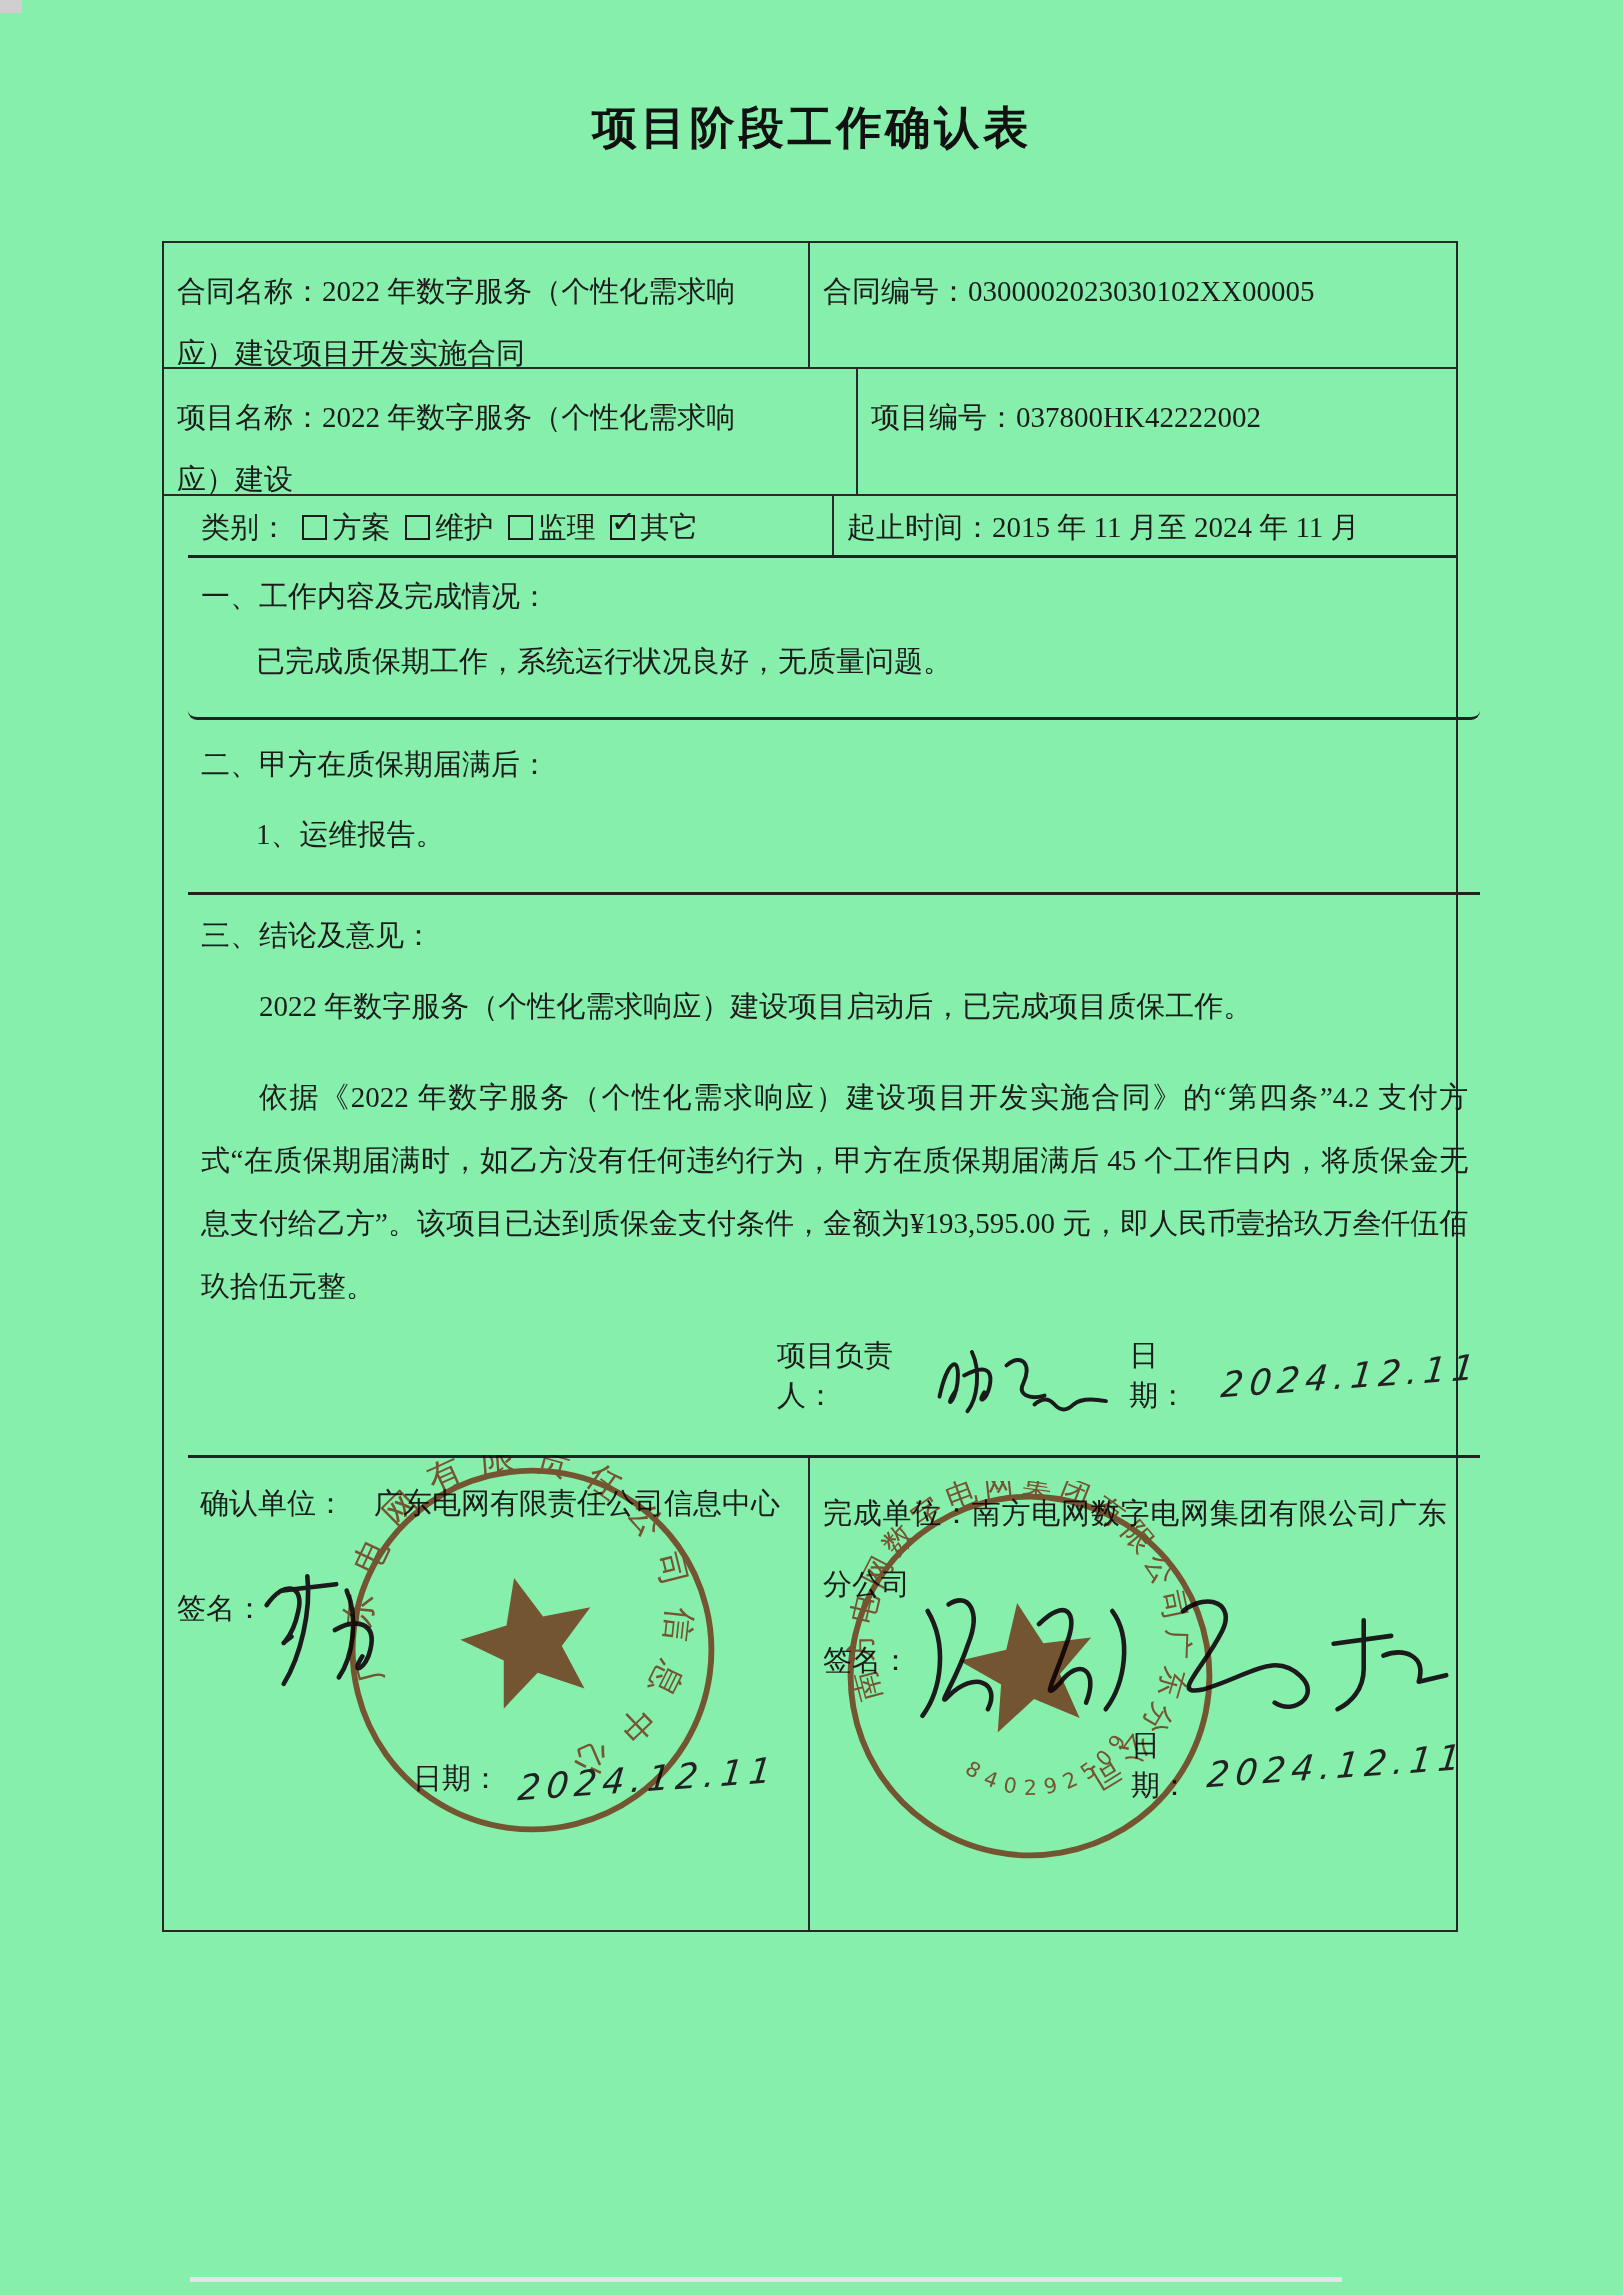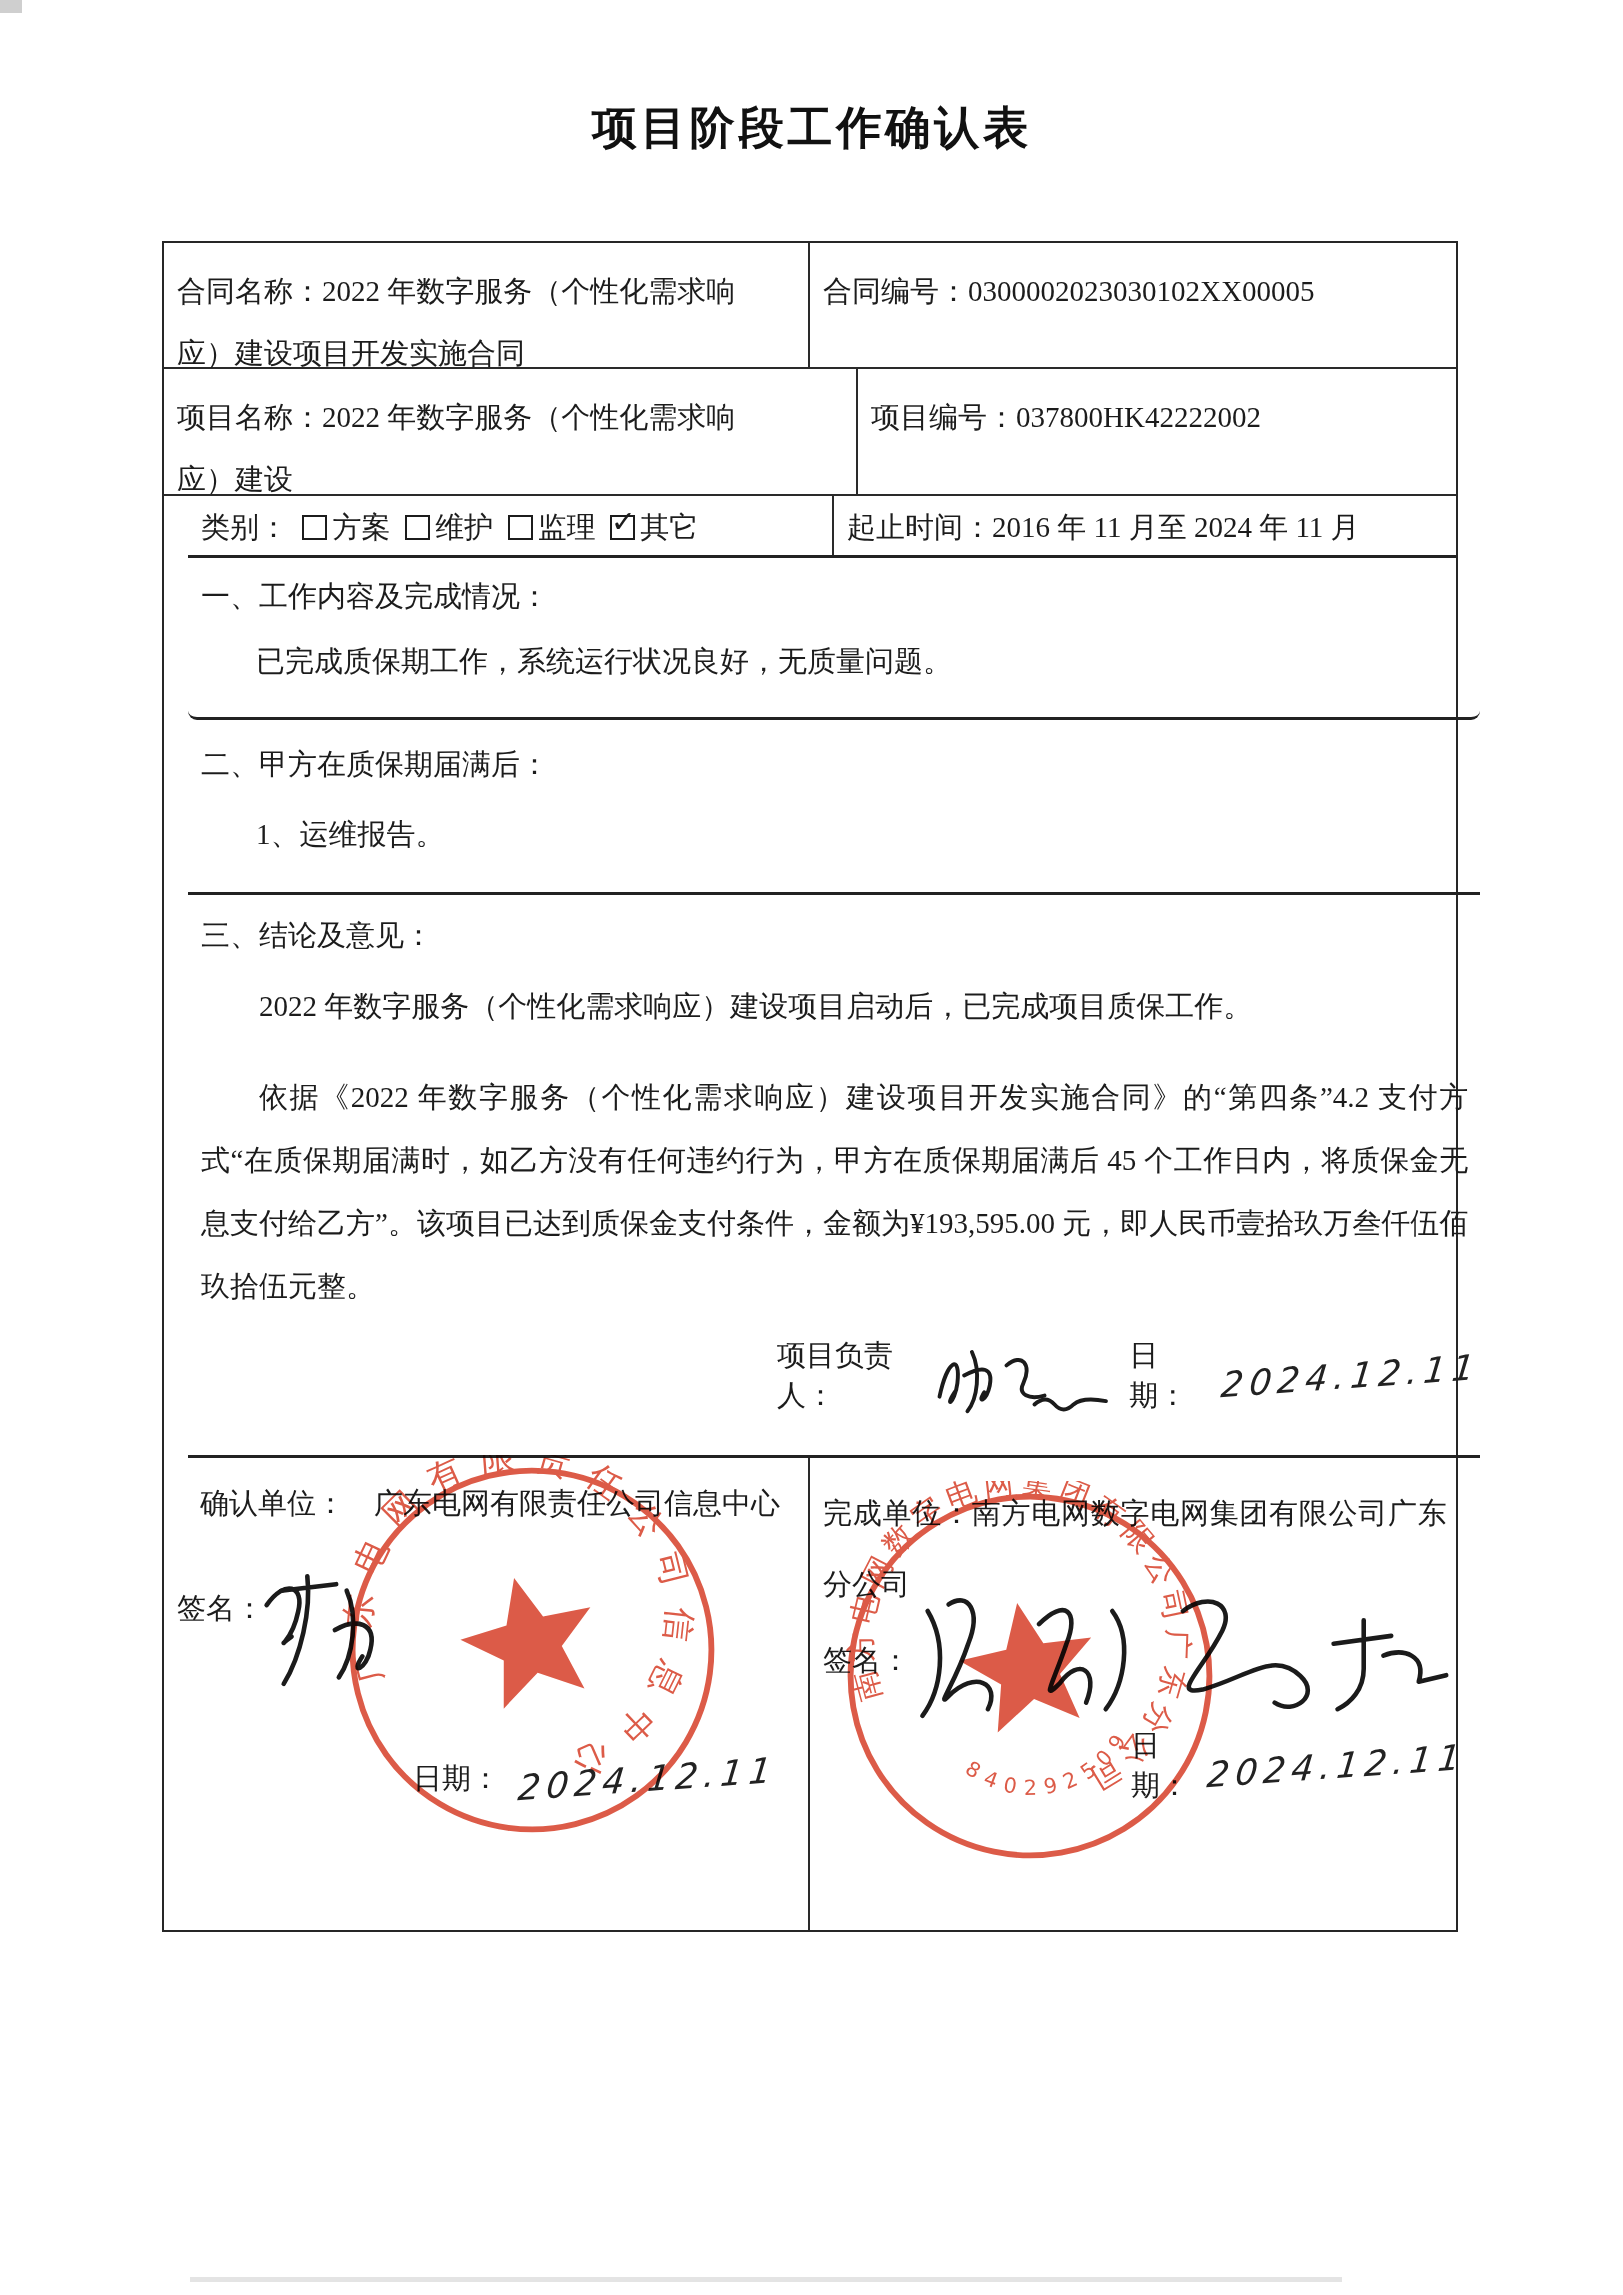--- a/index.html
+++ b/index.html
@@ -1,17 +1,17 @@
 <!DOCTYPE html>
 <html style="font-size:10.5px"><head>
 <meta charset="utf-8">
 <style>
   html,body{margin:0;padding:0;background:#9a9a9a;}
   .sheet{
-    position:relative;width:1624px;height:2295px;background:#ffffff;
+    position:relative;width:1624px;height:2295px;background:#86efac;
     font-family:"Liberation Serif","DejaVu Serif",serif;color:#1c1c1c;
     overflow:hidden;
   }
   .doc-title{
     position:absolute;top:98px;left:0;width:100%;text-align:center;
     font-size:45px;font-weight:bold;letter-spacing:3.9px;color:#111;
   }
   .tbl{
     position:absolute;left:162px;top:241px;width:1296px;height:1691px;
     border:2.6px solid #262626;box-sizing:border-box;
@@ -87,21 +87,21 @@
       <div class="cell-r pad lh">
         <span>项目编号：</span><span>037800HK42222002</span>
       </div>
     </div>
 
     <div class="row b5" style="height:62px;">
       <div class="cell-l" style="line-height:62px;padding-left:13px;white-space:nowrap;">
         <span>类别：</span><span class="checkbox"><span class="mark"></span></span><span>方案</span><span class="checkbox"><span class="mark"></span></span><span>维护</span><span class="checkbox"><span class="mark"></span></span><span>监理</span><span class="checkbox"><span class="mark">✓</span></span><span>其它</span>
       </div>
       <div class="cell-r" style="line-height:62px;padding-left:13px;white-space:nowrap;">
-        <span>起止时间：</span><span>2016 年 11 月至 2024 年 11 月</span>
+        <span>起止时间：</span><span>2015 年 11 月至 2024 年 11 月</span>
       </div>
     </div>
 
     <div class="full b5" style="height:162px;border-radius:9px;">
       <div class="sec-title">一、工作内容及完成情况：</div>
       <div class="sec-body">已完成质保期工作，系统运行状况良好，无质量问题。</div>
     </div>
 
     <div class="full b5" style="height:175px;">
       <div class="sec-title" style="padding-top:23.6px;">二、甲方在质保期届满后：</div>

